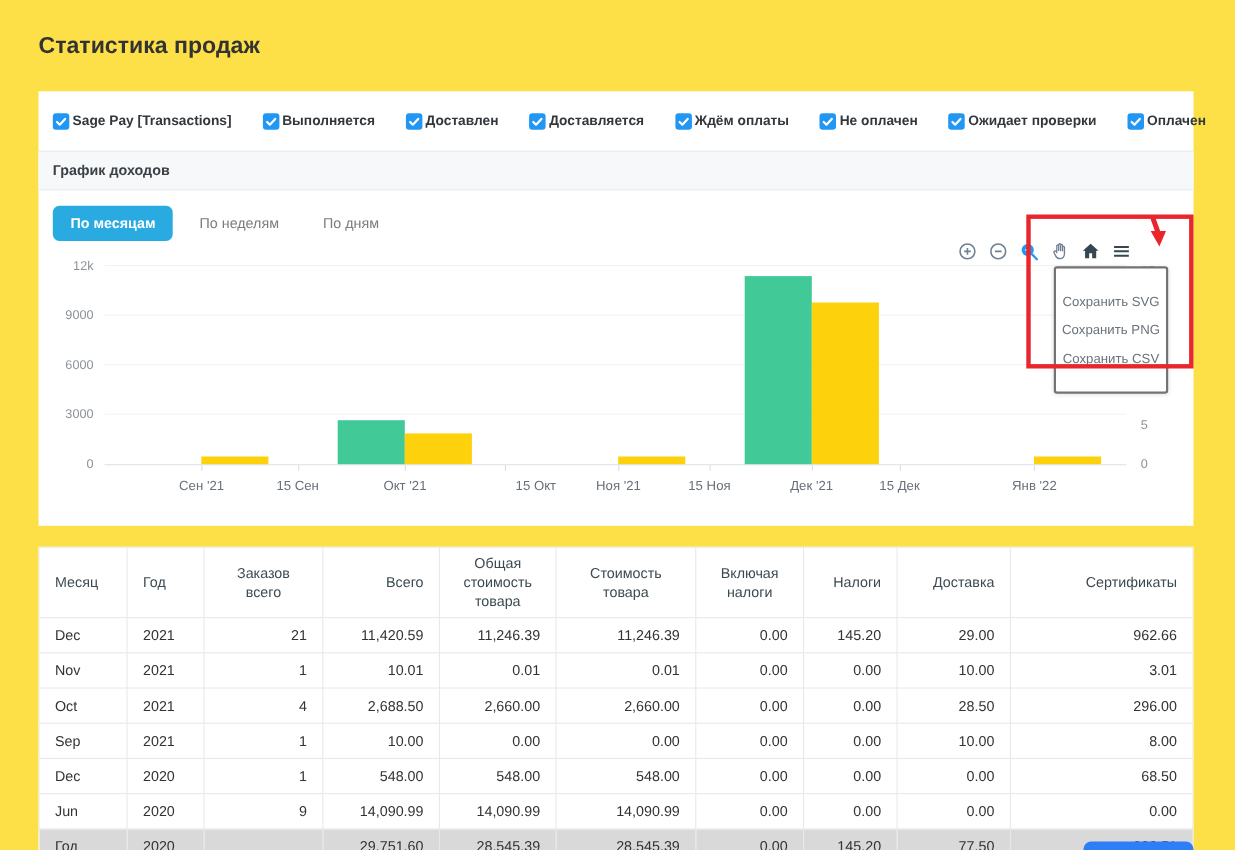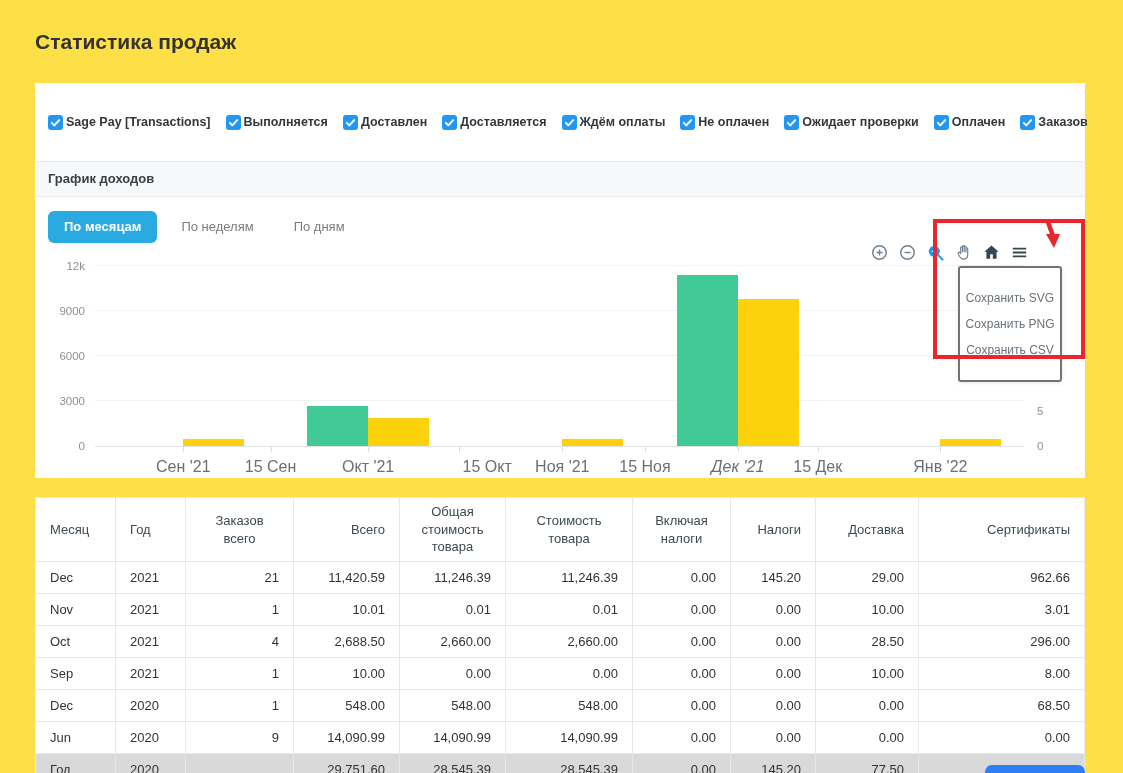--- a/index.html
+++ b/index.html
@@ -3,39 +3,39 @@
 <meta charset="utf-8">
 <style>
   html,body{margin:0;padding:0;background:#eef0f2;font-family:"Liberation Sans",sans-serif;}
   .page{position:relative;width:1123px;height:773px;overflow:hidden;background:#fde047;}
   .title{position:absolute;left:35px;top:30px;margin:0;font-size:21px;font-weight:bold;color:#333;}
   .card{position:absolute;left:35px;width:1050px;background:#fff;box-sizing:border-box;}
   .chart-card{top:83px;height:395px;}
   .table-card{top:497px;height:276px;overflow:hidden;}
 
   
-  .filters{height:54px;display:flex;align-items:center;padding:12px 13px;gap:15px;flex-wrap:nowrap;}
+  .filters{height:54px;display:flex;align-items:center;padding:0 13px;gap:28px;flex-wrap:nowrap;}
   .filter{display:flex;align-items:center;gap:3px;font-size:12.5px;font-weight:bold;color:#32373c;cursor:pointer;white-space:nowrap;}
   .cb{width:15px;height:15px;border-radius:3px;background:#2196f3;display:inline-flex;align-items:center;justify-content:center;flex:none;}
   .cb svg{width:11px;height:11px;display:block;}
 
   .strip{height:34px;line-height:34px;background:#f7f8f9;border-top:1px solid #e8ebed;border-bottom:1px solid #e8ebed;padding:0 13px;font-size:13px;font-weight:bold;color:#3a4045;}
 
   .card-body{position:relative;height:305px;}
   .tabs{position:absolute;left:13px;top:14px;display:flex;gap:8px;}
   .tab{padding:0 16px;height:32px;line-height:32px;font-size:13px;border-radius:6px;color:#7c7c7c;background:transparent;border:none;cursor:pointer;font-family:inherit;}
   .tab.active{background:#29abe2;color:#fff;font-weight:bold;}
 
   
   .chart{position:absolute;left:0;top:54px;right:0;height:240px;}
   .plot{position:absolute;left:60px;right:61px;top:15px;height:180px;border-bottom:1px solid #dfe3e6;}
   .grid{position:absolute;left:0;right:0;height:1px;background:#f0f2f4;}
   .bar{position:absolute;bottom:0;width:61px;}
   .xtick{position:absolute;bottom:-6px;width:1px;height:5px;background:#d9dee2;}
-  .xlab{position:absolute;top:192px;transform:translateX(-50%);font-size:16px;color:#68707a;white-space:nowrap;}
+  .xlab{position:absolute;top:192px;transform:translateX(-50%);font-size:12px;color:#68707a;white-space:nowrap;}
   .ylab{position:absolute;font-size:11.5px;color:#8b9298;}
   .ylab-l{right:calc(100% + 10px);transform:translateY(50%);}
   .ylab-r{left:calc(100% + 13px);transform:translateY(50%);}
 
   
   .toolbar{position:absolute;top:46px;right:56px;display:flex;gap:9px;align-items:center;z-index:3;}
   .ticon{width:19px;height:19px;cursor:pointer;}
   .ticon svg{width:100%;height:100%;display:block;}
   .menu{position:absolute;top:69px;right:23px;width:100px;background:#fff;border:2px solid #737373;border-radius:3px;box-shadow:0 1px 4px rgba(0,0,0,.10);z-index:5;padding:17px 0;}
   .mitem{font-size:12px;color:#6a737b;text-align:center;padding:6px 4px;cursor:pointer;white-space:nowrap;}
@@ -212,21 +212,21 @@
             <div class="xlab" style="left: 18.9%; text-align: right;">15 Сен</div>
             <div class="xtick" style="left: 29.4%;"></div>
             <div class="xlab" style="left: 29.4%;">Окт '21</div>
             <div class="xtick" style="left: 39.2%;"></div>
             <div class="xlab" style="left: 39.2%; margin-left: 28px;">15 Окт</div>
             <div class="xtick" style="left: 50.3%;"></div>
             <div class="xlab" style="left: 50.3%;">Ноя '21</div>
             <div class="xtick" style="left: 59.2%;"></div>
             <div class="xlab" style="left: 59.2%;">15 Ноя</div>
             <div class="xtick" style="left: 69.2%;"></div>
-            <div class="xlab" style="left: 69.2%; font-style: italic;">Дек '21</div>
+            <div class="xlab" style="left: 69.2%;">Дек '21</div>
             <div class="xtick" style="left: 77.8%;"></div>
             <div class="xlab" style="left: 77.8%;">15 Дек</div>
             <div class="xtick" style="left: 91%;"></div>
             <div class="xlab" style="left: 91%;">Янв '22</div>
             <div class="bar" style="left: 9.5%; height: 7px; background: rgb(253, 209, 12);"></div>
             <div class="bar" style="left: calc(29.4% - 61px); height: 40px; background: rgb(65, 201, 152);"></div>
             <div class="bar" style="left: 29.4%; height: 28px; background: rgb(253, 209, 12);"></div>
             <div class="bar" style="left: 50.3%; height: 7px; background: rgb(253, 209, 12);"></div>
             <div class="bar" style="left: calc(69.2% - 61px); height: 171px; background: rgb(65, 201, 152);"></div>
             <div class="bar" style="left: 69.2%; height: 147px; background: rgb(253, 209, 12);"></div>

